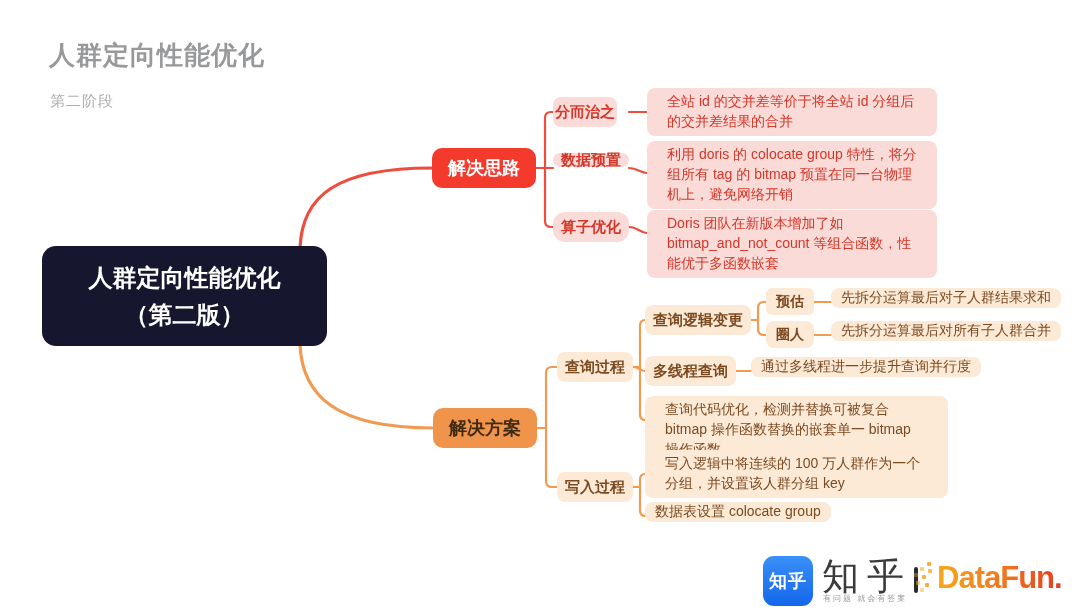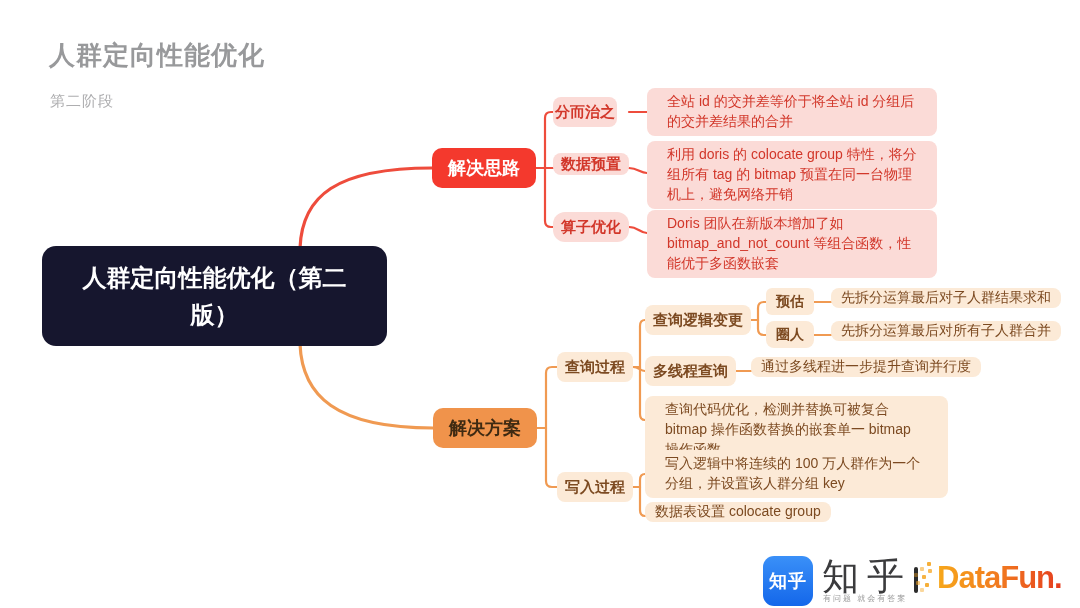--- a/index.html
+++ b/index.html
@@ -8,21 +8,21 @@
     position:relative; width:1080px; height:608px; background:#ffffff;
     font-family:"Liberation Sans","DejaVu Sans",sans-serif; overflow:hidden;
   }
   .connectors { position:absolute; left:0; top:0; width:1080px; height:608px; }
   .abs { position:absolute; }
 
   .page-title { left:49px; top:38px; font-size:26px; font-weight:600; color:#98999b; letter-spacing:1px; }
   .page-subtitle { left:50px; top:72px; font-size:15px; color:#aeaeb0; letter-spacing:1px;margin-top:20px; }
 
   .root-node {
-    left:42px; top:246px; width:345px; height:100px; background:#16162e; border-radius:14px;
+    left:42px; top:246px; width:285px; height:100px; background:#16162e; border-radius:14px;
     display:flex; align-items:center; justify-content:center; text-align:center;
     color:#ffffff; font-size:24px; font-weight:700; line-height:1.55; padding:0 32px;
   }
   .branch-node {
     width:104px; height:40px; border-radius:10px; display:flex; align-items:center; justify-content:center;
     font-size:18px; font-weight:700;
   }
   .branch-red { left:432px; top:148px; background:#f4392d; color:#ffffff; }
   .branch-orange { left:433px; top:408px; background:#f0934b; color:#3f2a12; }
 
@@ -93,21 +93,21 @@
   </svg>
 
   <div class="abs page-title">人群定向性能优化</div>
   <div class="abs page-subtitle">第二阶段</div>
 
   <div class="abs root-node">人群定向性能优化（第二版）</div>
 
   <div class="abs branch-node branch-red">解决思路</div>
   <div class="abs pill pill-red" style="left:553px; top:97px; width:64px; height:30px;">分而治之</div>
   <div class="abs leaf leaf-red" style="left:647px; top:88px; width:290px;">全站 id 的交并差等价于将全站 id 分组后的交并差结果的合并</div>
-  <div class="abs pill pill-red" style="left:553px; top:153px; width:76px; height:22px;">数据预置</div>
+  <div class="abs pill pill-red" style="left:553px; top:153px; width:76px; height:14px;">数据预置</div>
   <div class="abs leaf leaf-red" style="left:647px; top:141px; width:290px;">利用 doris 的 colocate group 特性，将分组所有 tag 的 bitmap 预置在同一台物理机上，避免网络开销</div>
   <div class="abs pill pill-red" style="left:553px; top:212px; width:76px; height:30px;border-radius:12px;">算子优化</div>
   <div class="abs leaf leaf-red" style="left:647px; top:210px; width:290px;">Doris 团队在新版本增加了如 bitmap_and_not_count 等组合函数，性能优于多函数嵌套</div>
 
   <div class="abs branch-node branch-orange">解决方案</div>
 
   <div class="abs pill pill-orange" style="left:557px; top:352px; width:76px; height:30px;">查询过程</div>
 
   <div class="abs pill pill-orange" style="left:645px; top:305px; width:106px; height:30px;">查询逻辑变更</div>
   <div class="abs pill pill-orange" style="left:766px; top:288px; width:48px; height:27px; font-size:14px;border-radius:6px;">预估</div>

